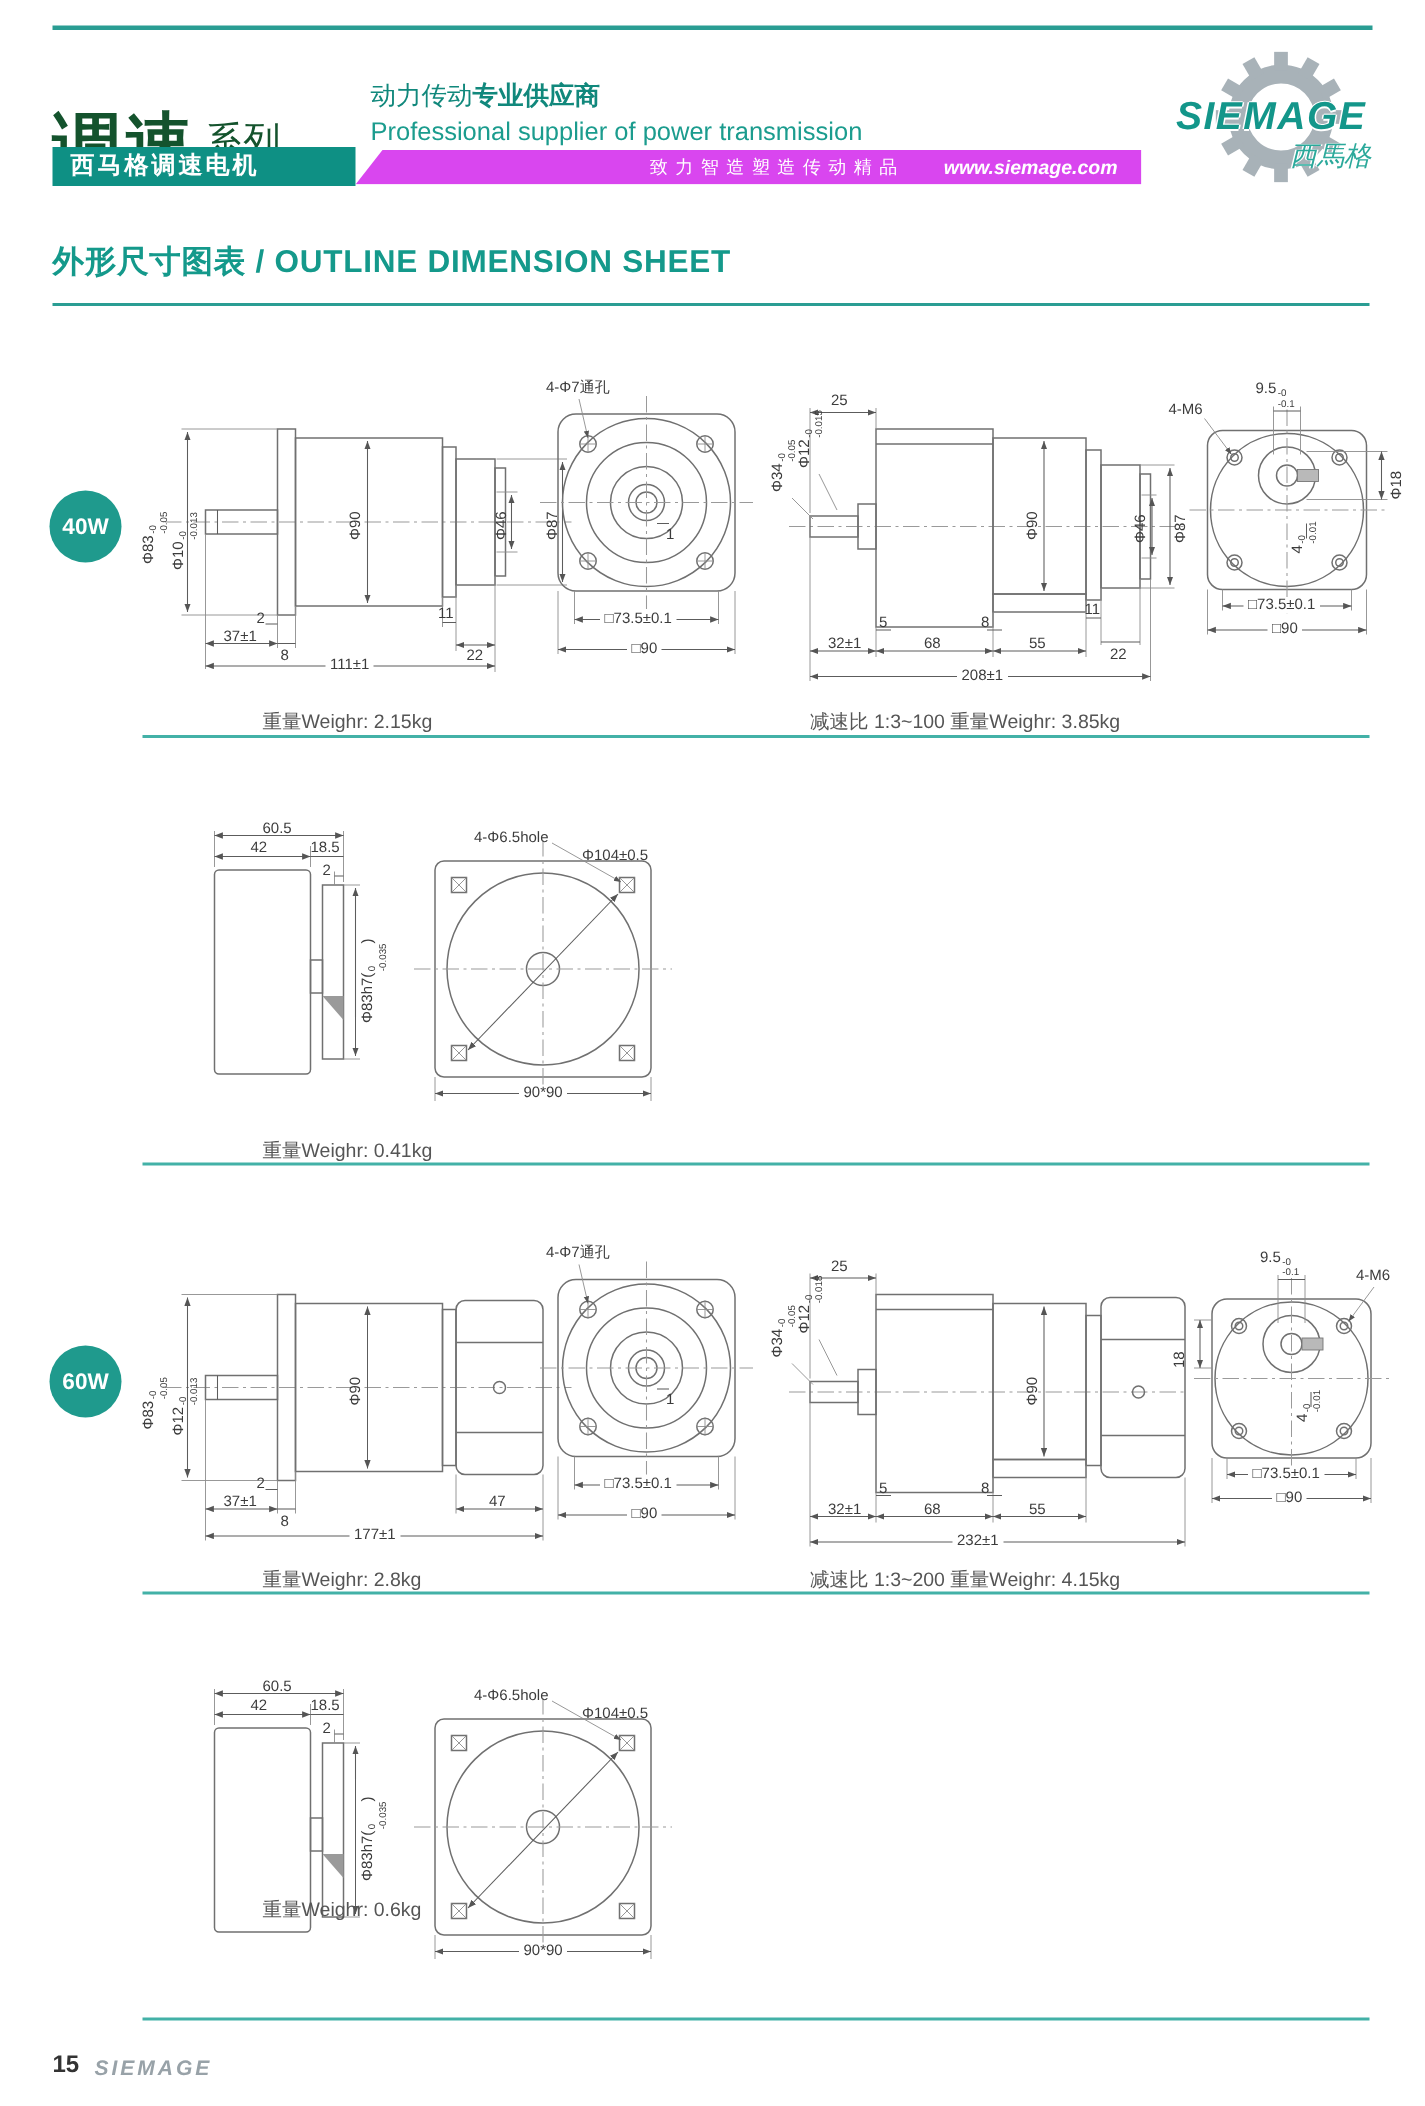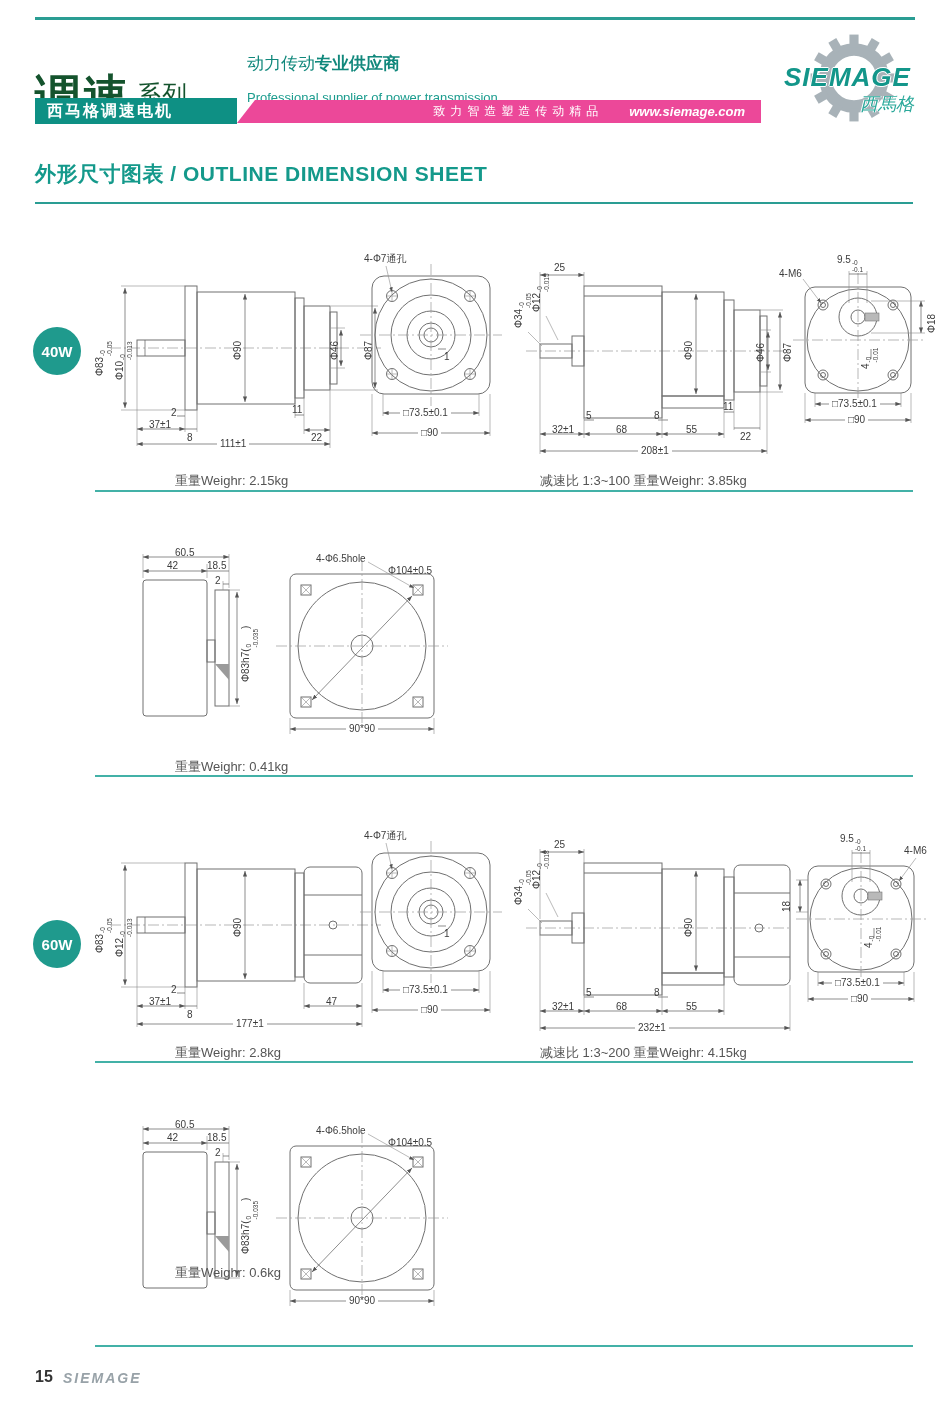--- a/index.html
+++ b/index.html
@@ -20,29 +20,29 @@
   .weight{position:absolute;font-size:13px;color:#555}
   .rule{position:absolute;border-top:2px solid #43b1a7}
   .badge{position:absolute;width:48px;height:48px;border-radius:50%;background:#1f9a8d;
          color:#fff;font-weight:bold;font-size:15px;display:flex;align-items:center;justify-content:center}
   .series{position:absolute;left:35px;top:73px;display:flex;align-items:center;color:#14532d}
   .series .big{font-size:46px;font-weight:900;letter-spacing:2px;line-height:1}
   .series .small{font-size:25px;margin-left:6px;margin-bottom:3px;line-height:1}
   .productbar{position:absolute;left:35px;top:98px;width:202px;height:26px;background:#0e9084;
               color:#fff;font-weight:bold;font-size:16px;line-height:26px;padding-left:12px;
               letter-spacing:2px;box-sizing:border-box}
-  .band{position:absolute;left:237px;top:100px;width:524px;height:23px;background:#ec4899;
+  .band{position:absolute;left:237px;top:100px;width:524px;height:23px;background:#d946ef;
         clip-path:polygon(18px 0,100% 0,100% 100%,0 100%);display:flex;align-items:center;
         justify-content:flex-end;gap:26px;padding-right:16px;box-sizing:border-box;color:#fff}
   .band .slogan{font-size:12px;letter-spacing:5px}
   .band .url{font-size:13px;font-weight:bold;font-style:italic}
   .tagline{position:absolute;left:247px;top:52px;color:#11887c}
   .tagline .cn{font-size:17px}
   .tagline .cn b{font-weight:700}
-  .tagline .en{font-size:13px;color:#1b9c8e;margin-top:15px}
+  .tagline .en{font-size:17px;color:#1b9c8e;margin-top:3px}
   .logo{position:absolute;left:782px;top:30px;width:160px;height:100px}
   .logo .brand{position:absolute;left:2px;top:32px;font-size:26px;font-weight:900;font-style:italic;
                color:#13968a;letter-spacing:1px;text-shadow:1px 0 #fff,-1px 0 #fff,0 1px #fff,0 -1px #fff}
   .logo .brandcn{position:absolute;left:78px;top:62px;font-size:18px;font-style:italic;color:#2ba99b;
                text-shadow:1px 0 #fff,-1px 0 #fff}
   .pagetitle{position:absolute;left:35px;top:160px;font-size:21px;font-weight:bold;color:#14998b;letter-spacing:.5px}
   .footer-num{position:absolute;left:35px;top:1368px;font-size:16px;font-weight:bold;color:#333}
   .footer-brand{position:absolute;left:63px;top:1370px;font-size:14px;font-weight:bold;font-style:italic;
                 color:#98a2a8;letter-spacing:2px}
 </style>
@@ -358,21 +358,21 @@
     <line class="dln" x1="18" y1="177" x2="162" y2="177" marker-start="url(#arr)" marker-end="url(#arr)"></line>
   </svg>
   <span class="dim" style="left:44px;top:2px">4-Φ6.5hole</span>
   <span class="dim" style="left:116px;top:14px">Φ104±0.5</span>
   <span class="dim bgw" style="left:74px;top:172px">90*90</span>
 </div>
 
 <span class="weight" style="left:175px;top:758px">重量Weighr: 0.41kg</span>
 <div class="rule" style="left:95px;top:775px;width:818px"></div>
 
-<div class="badge" style="left:33px;top:920px">60W</div>
+<div class="badge" style="left:33px;top:897px">60W</div>
 
 <div class="cell" style="left:85px;top:825px;width:300px;height:215px">
   <svg width="300" height="215">
     <line class="cl" x1="25" y1="100" x2="296" y2="100"></line>
     <rect class="ln" x="52" y="92" width="48" height="16"></rect>
     <rect class="ln" x="100" y="38" width="12" height="124"></rect>
     <rect class="ln" x="112" y="44" width="98" height="112"></rect>
     <rect class="ln" x="210" y="48" width="9" height="104"></rect>
     <rect class="ln" x="219" y="42" width="58" height="116" rx="6"></rect>
     <line class="ln" x1="219" y1="70" x2="277" y2="70"></line>

